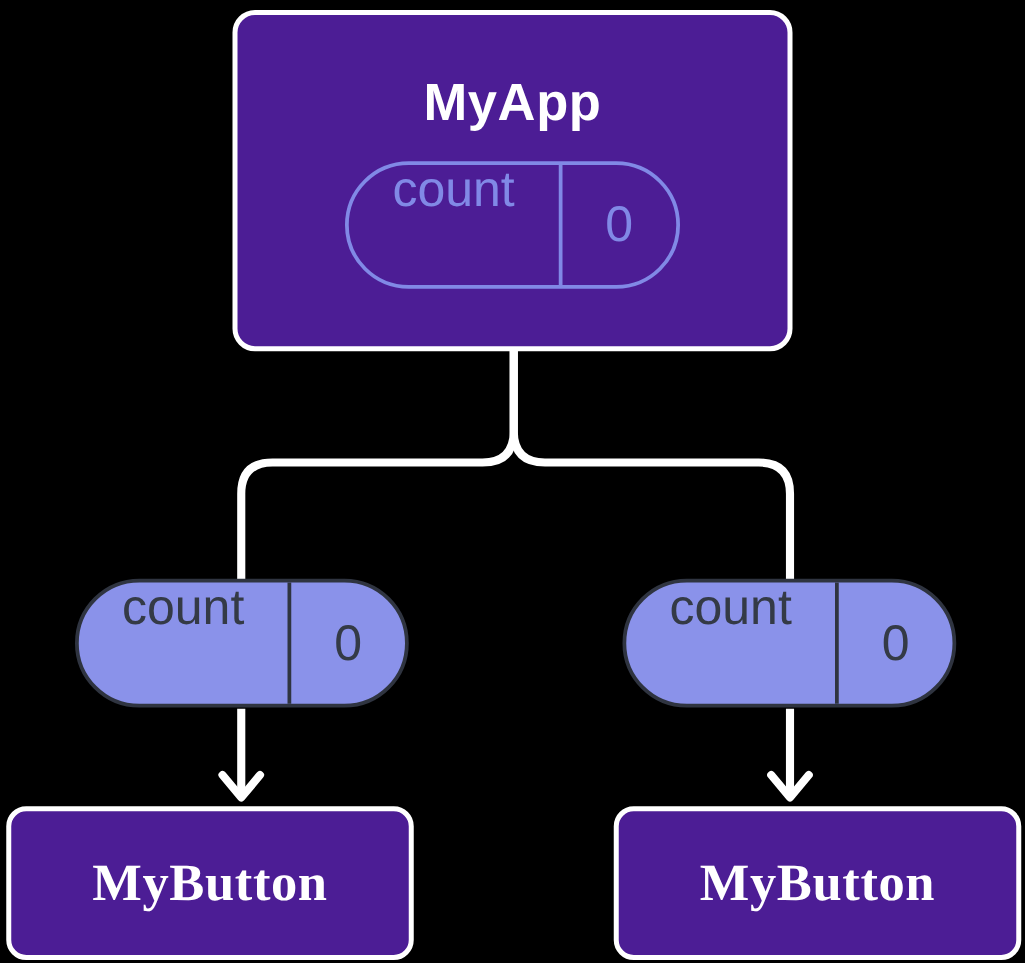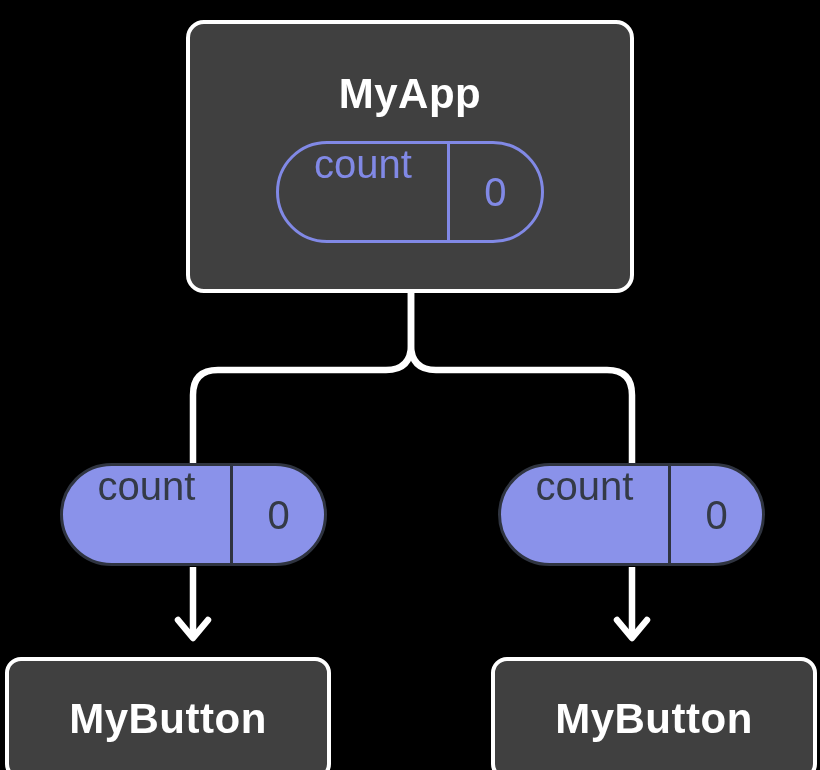--- a/index.html
+++ b/index.html
@@ -3,25 +3,25 @@
 <meta charset="utf-8">
 <style>
   html,body{margin:0;padding:0;background:#000;}
   #stage{
     position:relative;width:820px;height:770px;background:#000;
     font-family:"Liberation Sans",sans-serif;overflow:hidden;
   }
   .connectors{position:absolute;left:0;top:0;width:820px;height:770px;}
 
   .node{
-    position:absolute;background:#404040;border:4px solid #FFFFFF;
-    border-radius:18px;box-sizing:border-box;margin-top:12px;
+    position:absolute;background:#4c1d95;border:4px solid #FFFFFF;
+    border-radius:18px;box-sizing:border-box;
   }
   .node-root{left:186px;top:8px;width:448px;height:273px;}
-  .node-leaf{display:flex;align-items:center;justify-content:center;border-radius:16px;}
+  .node-leaf{display:flex;align-items:center;justify-content:center;border-radius:16px;font-family:Liberation Serif, serif;}
   .node-leaf-left{left:5px;top:645px;width:326px;height:123px;}
   .node-leaf-right{left:491px;top:645px;width:326px;height:123px;}
 
   .node-title{
     color:#FFFFFF;font-size:42px;font-weight:600;letter-spacing:0.5px;
     text-align:center;line-height:1;
   }
   .node-root .node-title{position:absolute;left:0;right:0;top:49px;}
 
   .pill{

